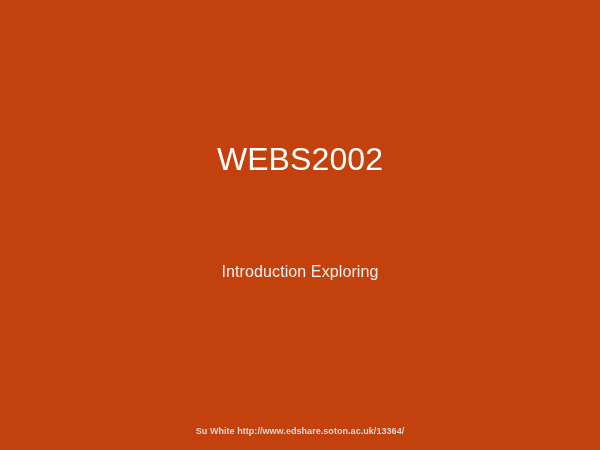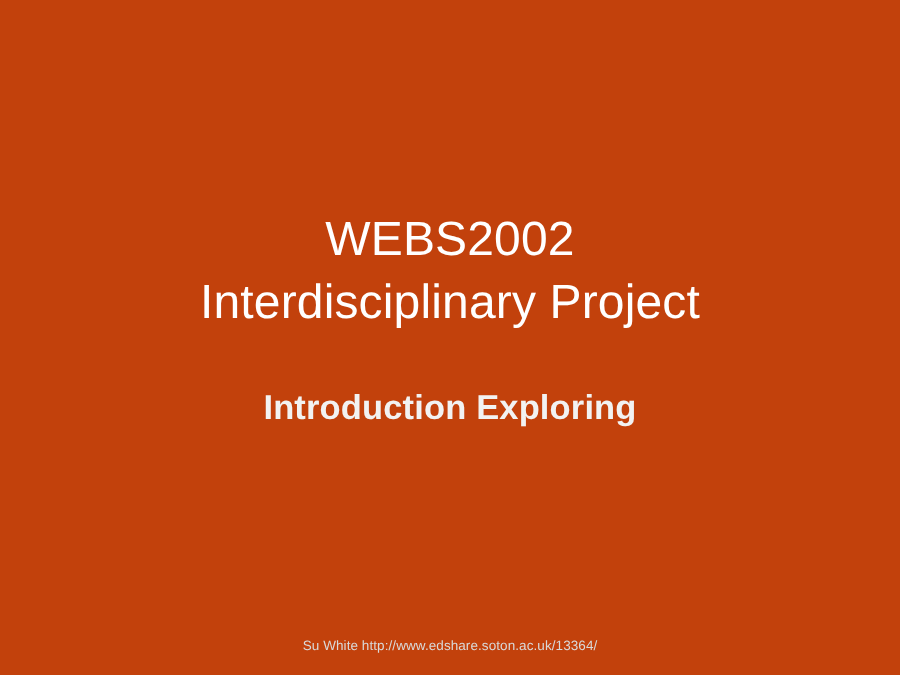--- a/index.html
+++ b/index.html
@@ -46,53 +46,52 @@
   .subtitle-block {
     position: absolute;
     left: 0;
     top: 256px;
     width: 600px;
     text-align: center;
   }
   .subtitle-line {
     display: block;
     color: #f2f2f2;
-    font-size: 23px;
+    font-size: 16px;
     line-height: 31px;
-    font-weight: 700;
+    font-weight: 400;
     letter-spacing: 0.1px;
     white-space: nowrap;
   }
 
   
   .footer-block {
     position: absolute;
     left: 0;
     top: 420px;
     width: 600px;
     text-align: center;
   }
   .footer-text {
     display: inline-block;
     color: #d9d9d9;
     font-size: 9px;
     line-height: 12px;
-    font-weight: 400;
+    font-weight: 700;
     letter-spacing: 0.05px;
     white-space: nowrap;
   }
 </style>
 </head>
 <body>
 
 <div class="slide">
 
   <div class="title-block">
     <span class="title-line">WEBS2002</span>
-    <span class="title-line">Interdisciplinary Project</span>
   </div>
 
   <div class="subtitle-block">
     <span class="subtitle-line">Introduction Exploring</span>
   </div>
 
   <div class="footer-block">
     <span class="footer-text">Su White http://www.edshare.soton.ac.uk/13364/</span>
   </div>
 

